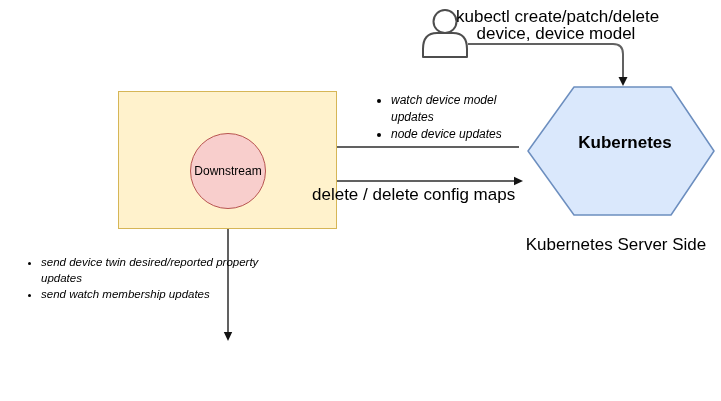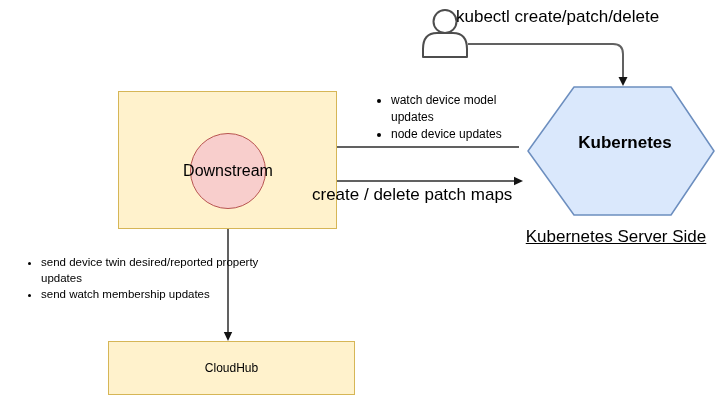--- a/index.html
+++ b/index.html
@@ -10,41 +10,41 @@
     color:var(--text,#000);
   }
   .abs { position:absolute; }
   svg.layer { position:absolute; left:0; top:0; }
   .lbl { font-size:17px; line-height:17px; text-align:center; white-space:nowrap; }
   .kubectl-label { left:456px; top:8px; width:200px; }
   .hex-title {
     left:532px; top:133px; width:186px; text-align:center;
     font-weight:bold; font-size:17px; line-height:19px;
   }
-  .hex-caption { left:516px; top:228px; width:200px;text-decoration:underline; }
+  .hex-caption { left:516px; top:236px; width:200px; }
   .config-label { left:312px; top:186px; width:200px; }
   .box {
     box-sizing:border-box;
     background:var(--yellow-fill,#fff2cc);
     border:1.5px solid var(--yellow-stroke,#d6b656);
   }
   .container-box { left:118px; top:91px; width:219px; height:138px; }
   .cloudhub-box {
     left:108px; top:341px; width:247px; height:54px;
     display:flex; align-items:center; justify-content:center; font-size:12px;
   }
   .downstream-circle {
     box-sizing:border-box;
     left:190px; top:133px; width:76px; height:76px; border-radius:50%;
     background:var(--pink-fill,#f8cecc);
     border:1.5px solid var(--pink-stroke,#b85450);
-    display:flex; align-items:center; justify-content:center; font-size:16px;
+    display:flex; align-items:center; justify-content:center; font-size:12px;
   }
   ul.bullets { margin:0; padding:0 0 0 17px; text-align:left; }
-  ul.bullets li { margin:0; padding:0; }
+  ul.bullets li { margin:0; padding:0;font-style:italic; }
   .watch-list { left:374px; top:92px; width:150px; font-size:12px; line-height:17px; }
   .send-list  { left:24px;  top:254px; width:252px; font-size:11.5px; line-height:16px; }
 </style>
 </head>
 <body>
 
 <div class="stage">
 
   <svg class="layer" width="721" height="401" viewBox="0 0 721 401">
 
@@ -71,47 +71,45 @@
     </g>
 
     <g>
       <line x1="228" y1="209" x2="228" y2="332" style="stroke:var(--connector-line,#616161);stroke-width:2"></line>
       <path d="M 228 341 L 223.8 332 L 232.2 332 Z" style="fill:var(--arrowhead,#141414)"></path>
     </g>
   </svg>
 
   <div class="abs lbl kubectl-label">
     <div>kubectl create/patch/delete</div>
+    <div>device, device model</div>
   </div>
 
   <div class="abs box container-box"></div>
 
   <div class="abs downstream-circle">
     <span>Downstream</span>
   </div>
 
   <div class="abs watch-list">
     <ul class="bullets">
       <li>watch device model updates</li>
       <li>node device updates</li>
     </ul>
   </div>
 
-  <div class="abs lbl config-label">create / delete patch maps</div>
+  <div class="abs lbl config-label">delete / delete config maps</div>
 
   <div class="abs hex-title">
     <div>Kubernetes</div>
   </div>
 
   <div class="abs lbl hex-caption">Kubernetes Server Side</div>
 
   <div class="abs send-list">
     <ul class="bullets">
       <li>send device twin desired/reported property updates</li>
       <li>send watch membership updates</li>
     </ul>
   </div>
 
-  <div class="abs box cloudhub-box">
-    <span>CloudHub</span>
-  </div>
 
 </div>
 
 </body></html>

